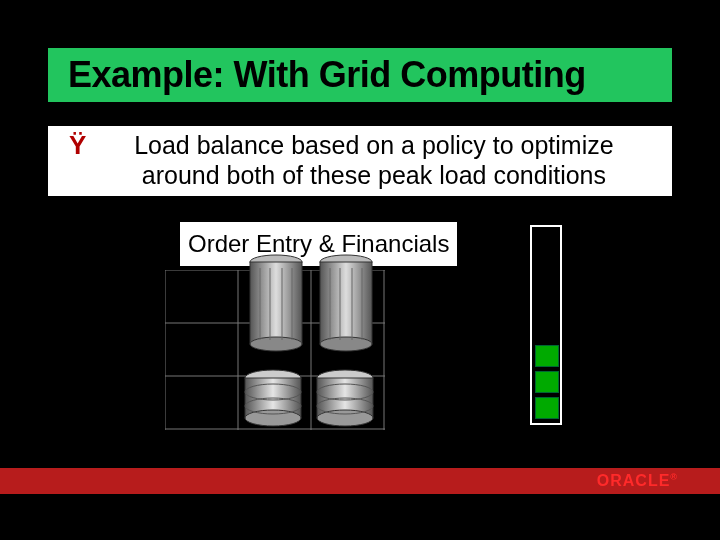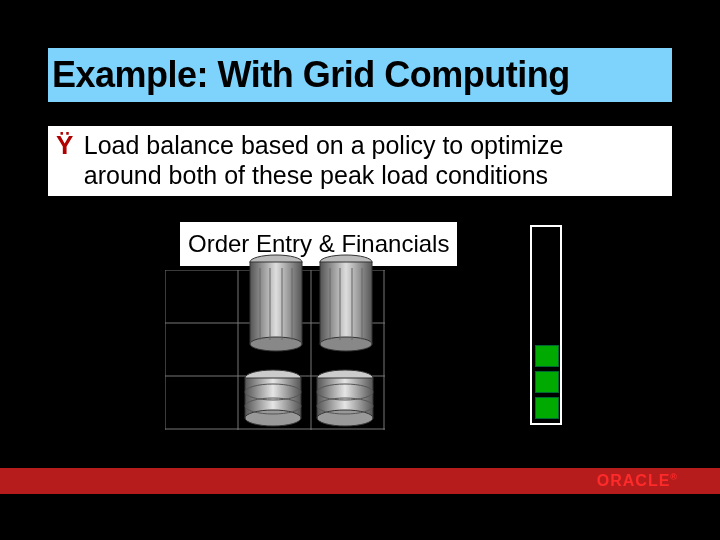--- a/index.html
+++ b/index.html
@@ -1,19 +1,19 @@
 <!DOCTYPE html>
 <html><head>
 <meta charset="utf-8">
 <style>
   * { margin: 0; padding: 0; box-sizing: border-box; }
   html, body { width: 720px; height: 540px; background: #000; font-family: Arial, Helvetica, sans-serif; overflow: hidden; }
   .slide { position: relative; width: 720px; height: 540px; background: #000; color: #000; }
-  .title { position: absolute; top: 48px; left: 48px; right: 48px; font-size: 36px; font-weight: bold; color: #000; background: #7dd3fc; padding: 6px 4px; letter-spacing: -0.5px; }
-  .bullet-row { position: absolute; top: 126px; left: 48px; right: 48px; background: #fff; padding: 4px 8px 6px 8px; }
+  .title { position: absolute; top: 48px; left: 48px; right: 48px; font-size: 36px; font-weight: bold; color: #000; background: #22c55e; padding: 6px 20px; letter-spacing: -0.5px; }
+  .bullet-row { position: absolute; top: 126px; left: 48px; right: 48px; background: #fff; padding: 4px 8px 6px 8px; text-align: center; }
   .bullet-marker { color: #b00000; font-size: 26px; font-weight: bold; display: inline-block; vertical-align: top; line-height: 30px; }
   .bullet-text { display: inline-block; font-size: 25px; line-height: 30px; color: #000; padding-left: 6px; max-width: 560px; vertical-align: top; }
   .subtitle { position: absolute; top: 222px; left: 180px; font-size: 24px; color: #000; background: #fff; padding: 8px 8px; }
   .graphic { position: absolute; top: 260px; left: 165px; width: 300px; height: 200px; }
   .grid { position: absolute; top: 10px; left: 0; width: 220px; height: 160px; }
   .grid line { stroke: #777; stroke-width: 1; }
   .server { position: absolute; width: 62px; }
   .server svg, .db svg { display: block; }
   .db { position: absolute; width: 64px; }
   .meter { position: absolute; top: 225px; left: 530px; width: 32px; height: 200px; border: 2px solid #fff; }

